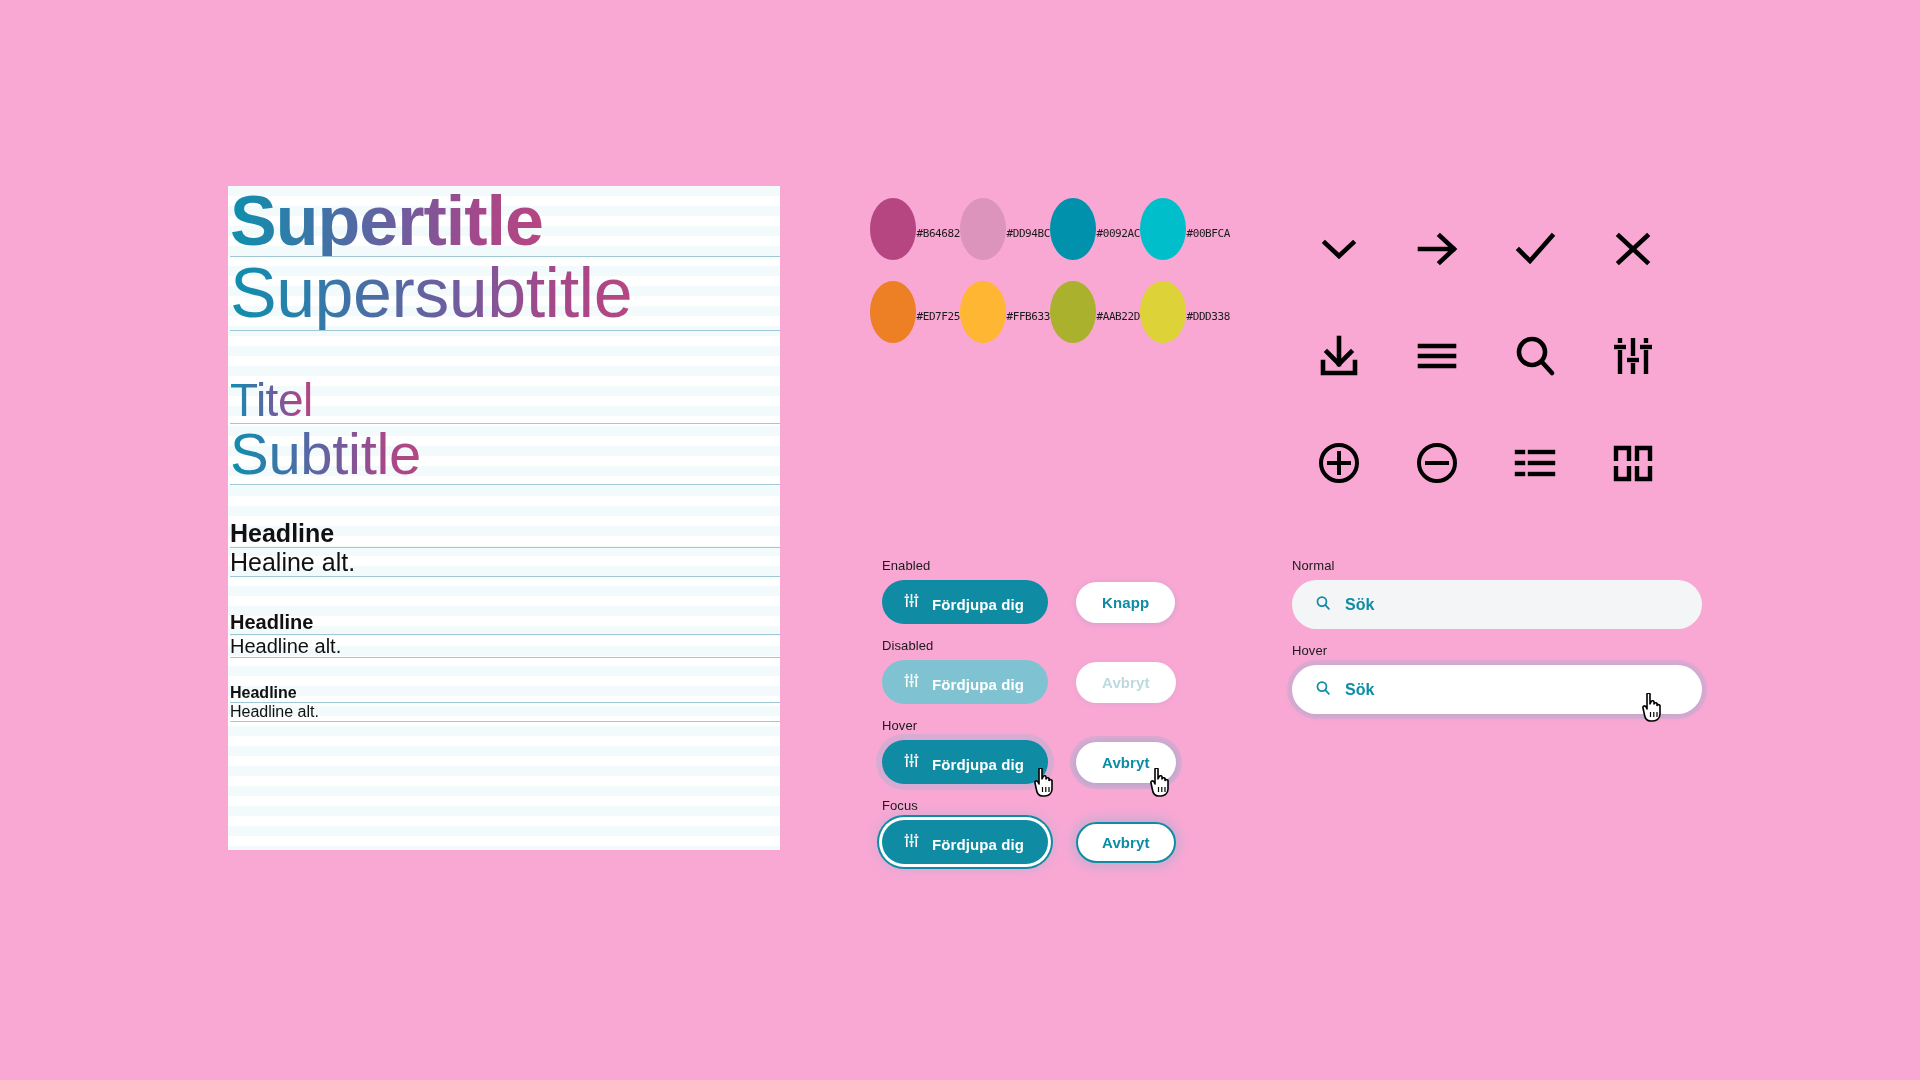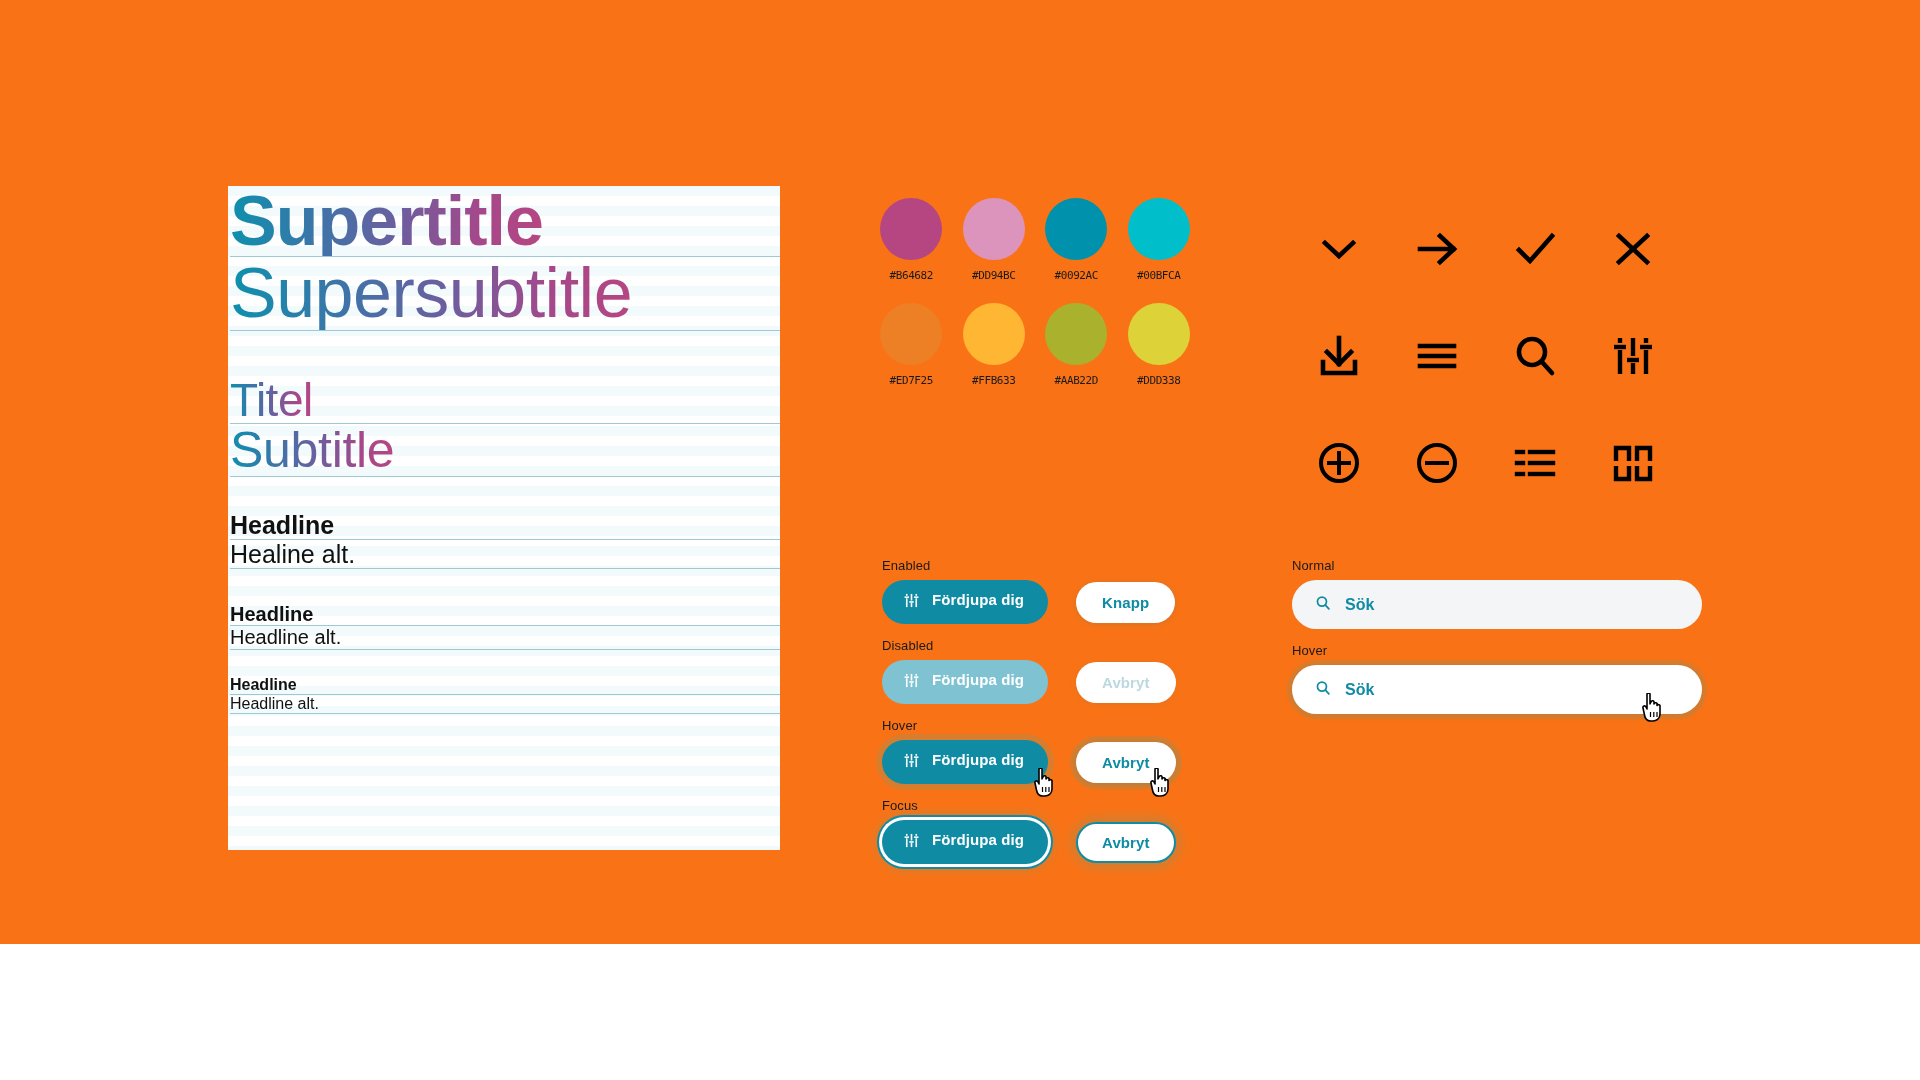--- a/index.html
+++ b/index.html
@@ -3,21 +3,21 @@
 <meta charset="utf-8">
 <style>
   * { box-sizing: border-box; margin: 0; padding: 0; }
   html, body {
     width: 1920px; height: 1080px;
     background: #ffffff;
     font-family: "Liberation Sans", sans-serif;
     overflow: hidden;
   }
 
-  .page { position: relative; width: 1920px; height: 944px; background: #f97316; }
+  .page { position: relative; width: 1920px; height: 1080px; background: #f9a8d4; }
 
   
   .typo-panel {
     position: absolute;
     left: 228px; top: 186px;
     width: 552px; height: 664px;
   }
   .typo-grid {
     position: absolute; inset: 0;
     background-image: repeating-linear-gradient(
@@ -43,41 +43,41 @@
     -webkit-background-clip: text;
     background-clip: text;
     color: transparent;
     -webkit-text-fill-color: transparent;
     display: inline-block;
   }
 
   .supertitle { font-size: 70px; font-weight: 700; line-height: 1.0; letter-spacing: -1px; }
   .supersubtitle { font-size: 70px; font-weight: 300; line-height: 1.04; letter-spacing: -0.5px; }
   .titel { font-size: 46px; font-weight: 400; line-height: 1.0; letter-spacing: -0.5px; }
-  .subtitle { font-size: 50px; font-weight: 300; line-height: 1.04; letter-spacing: -0.3px; }
+  .subtitle { font-size: 58px; font-weight: 300; line-height: 1.04; letter-spacing: -0.3px; }
 
   .hl1 { font-size: 25px; font-weight: 700; color: #111; line-height: 1.12; }
   .hla1 { font-size: 25px; font-weight: 400; color: #111; line-height: 1.12; }
   .hl2 { font-size: 20px; font-weight: 700; color: #111; line-height: 1.12; }
   .hla2 { font-size: 20px; font-weight: 400; color: #111; line-height: 1.12; }
   .hl3 { font-size: 16px; font-weight: 700; color: #111; line-height: 1.12; }
   .hla3 { font-size: 16px; font-weight: 400; color: #111; line-height: 1.12; }
 
   .sp-lg { height: 46px; }
   .sp-md { height: 34px; }
   .sp-sm { height: 26px; }
 
   
   .swatches {
     position: absolute;
     left: 870px; top: 198px;
     width: 330px;
   }
   .sw-row { display: flex; gap: 0px; margin-bottom: 21px; }
-  .sw-cell { width: 90px; display: flex; flex-direction: column; align-items: center; }
+  .sw-cell { width: 90px; display: flex; flex-direction: row; align-items: center; }
   .sw-dot { width: 62px; height: 62px; border-radius: 50%; }
   .sw-label {
     margin-top: 9px;
     font-family: "DejaVu Sans Mono", monospace;
     font-size: 11px;
     color: #1a1a1a;
     letter-spacing: -0.4px;
   }
 
   
@@ -98,21 +98,21 @@
     width: 320px;
   }
   .btn-group { margin-bottom: 14px; }
   .state-label {
     font-size: 13px; color: #1a1a1a; font-weight: 400;
     margin-bottom: 7px; letter-spacing: 0.1px;
   }
   .btn-row { display: flex; align-items: center; gap: 28px; position: relative; }
 
   .btn-primary {
-    display: inline-flex; align-items: flex-start; gap: 11px;
+    display: inline-flex; align-items: flex-end; gap: 11px;
     background: #0f8ba4;
     color: #ffffff;
     border: none; border-radius: 22px;
     padding: 11px 24px 11px 20px;
     font-size: 15px; font-weight: 700;
     font-family: "Liberation Sans", sans-serif;
     cursor: pointer; white-space: nowrap;
     letter-spacing: 0.1px;
   }
   .btn-primary.disabled { background: #7fc3d2; color: #ffffff; cursor: default; }

